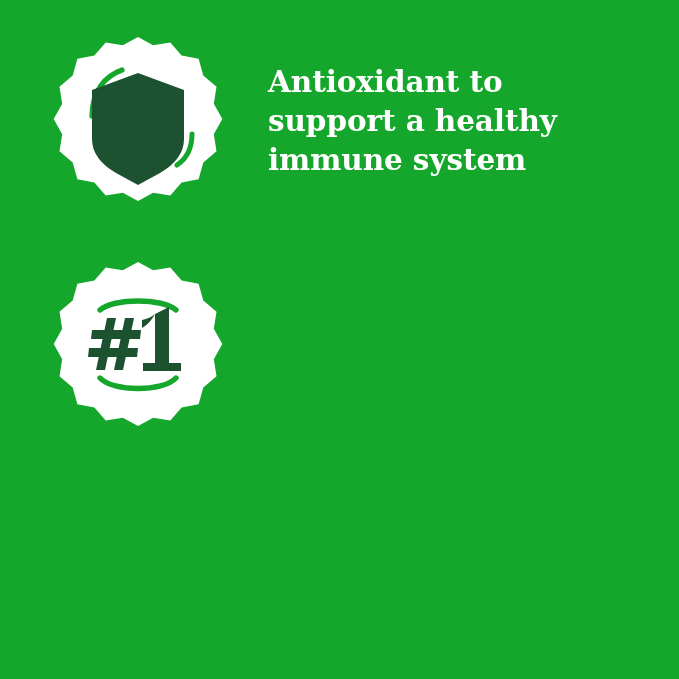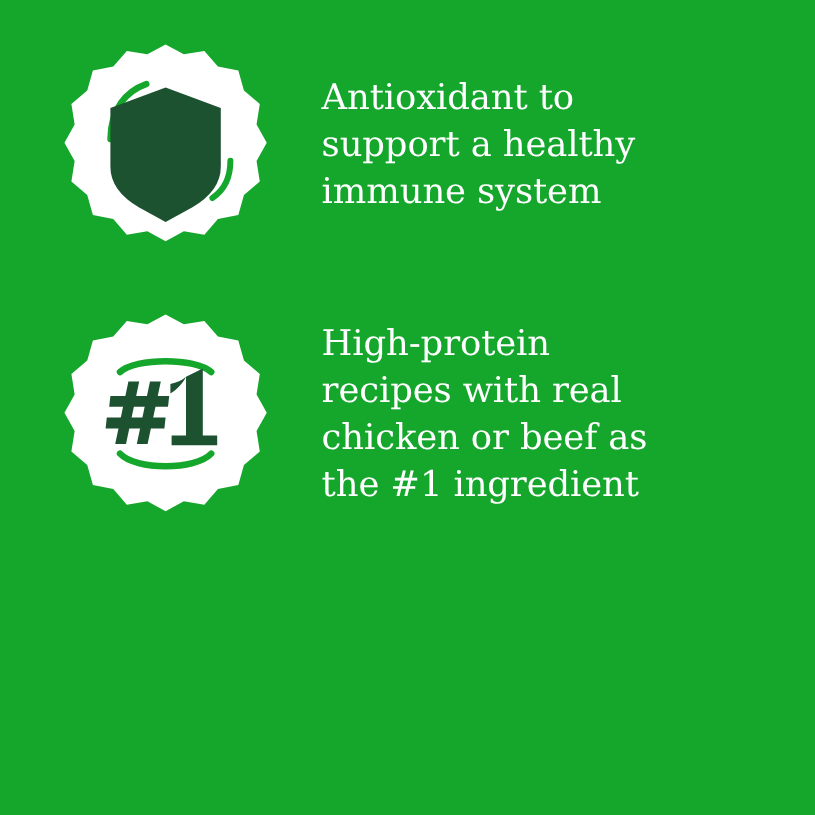--- a/index.html
+++ b/index.html
@@ -42,21 +42,21 @@
     top: 3px;
     width: 190px;
     height: 190px;
   }
   .badge svg { display: block; width: 190px; height: 190px; }
 
   .feature-text {
     flex: 1 1 auto;
     color: #ffffff;
     font-family: "DejaVu Serif", serif;
-    font-weight: normal;
+    font-weight: bold;
     font-size: 29.5px;
     line-height: 39px;
     letter-spacing: -0.1px;
     padding-right: 10px;
     margin-left: 48px;
     white-space: pre-line;
   }
   #row-2 .feature-text { margin-top: 2px; }
 </style>
 </head>
@@ -119,20 +119,16 @@
             <polygon points="82,68 91,68 80,120 71,120"></polygon>
           </g>
 
           <g fill="#1d5231">
             <path d="M112 64 L126 57 L126 113 L138 113 L138 121 L100 121 L100 113 L112 113 Z"></path>
             <path d="M112 64 C 109 70, 104 75, 99 78 L99 70 C 104 69, 109 67, 112 64 Z"></path>
           </g>
         </svg>
       </div>
     </div>
-    <div class="feature-text">High-protein
-recipes with real
-chicken or beef as
-the #1 ingredient</div>
   </div>
 
 
 </div>
 
 </body></html>

